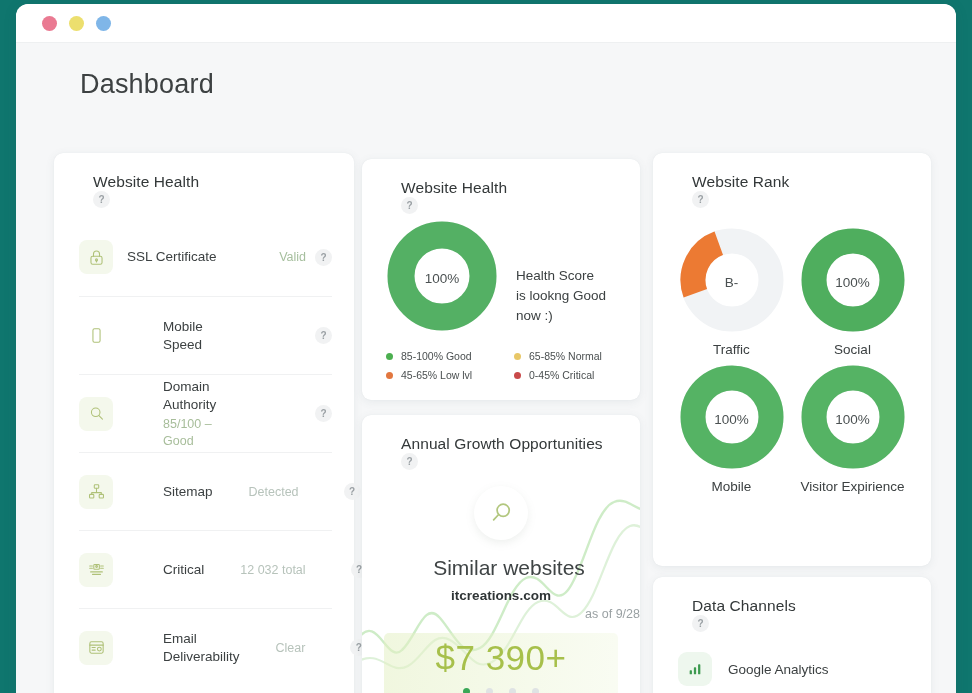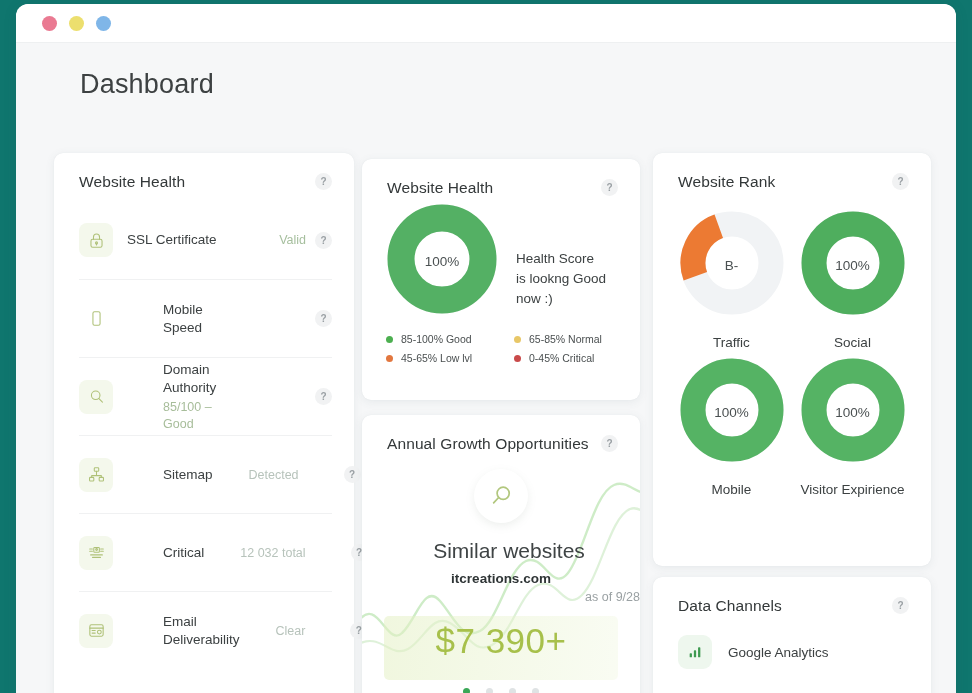--- a/index.html
+++ b/index.html
@@ -47,21 +47,22 @@
 
   
   .card {
     position: absolute;
     background: #ffffff;
     border-radius: 9px;
     box-shadow: 0 2px 10px rgba(80,95,110,.09), 0 0 1px rgba(80,95,110,.10);
   }
   .card-head {
     display: flex; align-items: flex-start; justify-content: space-between;
-    padding: 20px 22px 0 25px;
+    padding: 20px 22px 0 39px;
+    flex-direction: column;
   }
   .card-title { font-size: 15.5px; font-weight: 500; color: #333839; letter-spacing: .1px; }
   .qmark {
     width: 17px; height: 17px; border-radius: 50%;
     background: #f1f2f3; color: #9aa0a4;
     font-size: 10px; line-height: 17px; text-align: center;
     flex: 0 0 auto; font-weight: 600; cursor: pointer;
   }
 
   
@@ -145,21 +146,21 @@
   .cdot { width: 7px; height: 7px; border-radius: 50%; background: #dfe3e4; }
   .cdot.active { background: #3aa757; }
 
   
   #card-rank { left: 637px; top: 110px; width: 278px; height: 413px; }
   .rank-grid {
     display: grid; grid-template-columns: 1fr 1fr;
     row-gap: 6px; padding: 18px 18px 0 18px; justify-items: center;
   }
   .rank-cell { text-align: center; }
-  .rank-label { font-size: 13.5px; color: #3c4142; margin-top: 14px; text-align: center; }
+  .rank-label { font-size: 13.5px; color: #3c4142; margin-top: 4px; text-align: center; }
 
   
   #card-channels { left: 637px; top: 534px; width: 278px; height: 170px; }
   .ch-row { display: flex; align-items: center; padding: 0 22px 0 25px; height: 58px; }
   .ch-ico {
     width: 34px; height: 34px; border-radius: 9px;
     display: flex; align-items: center; justify-content: center;
     flex: 0 0 auto; margin-right: 16px;
   }
   .ch-label { font-size: 13.5px; color: #3c4142; }

